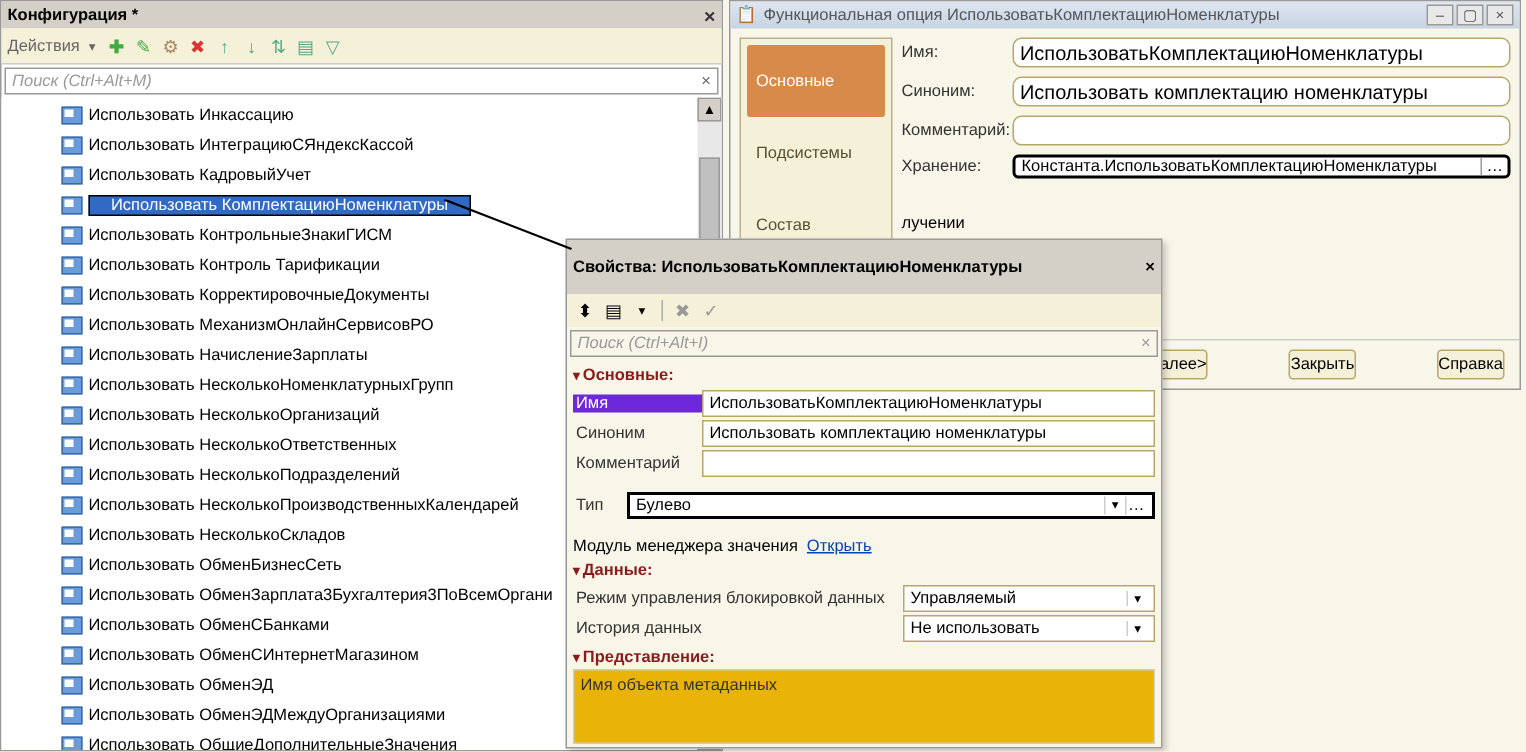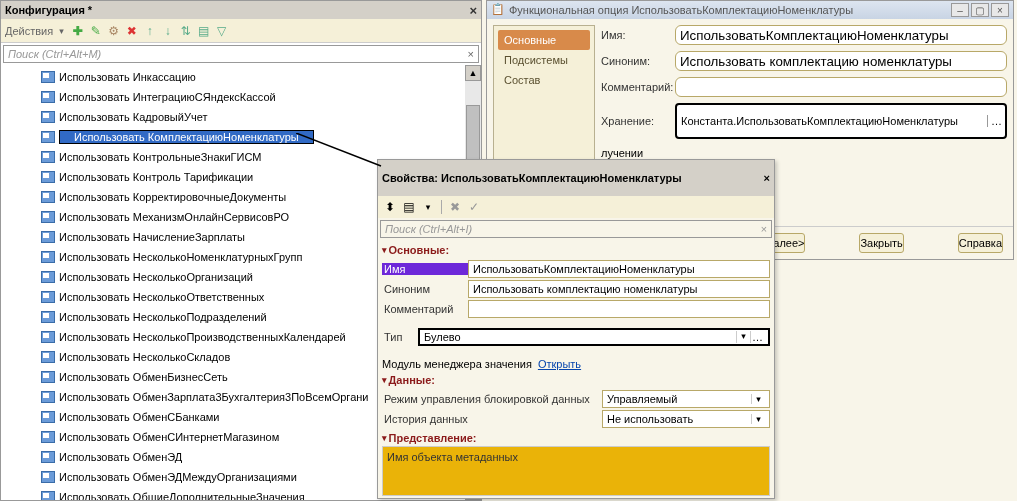--- a/index.html
+++ b/index.html
@@ -26,21 +26,21 @@
 .tree-scrollbar .thumb { position: absolute; top: 40px; width: 14px; left: 1px; height: 60px; background: #c0c0c0; border: 1px solid #999; }
 
 
 .func-panel { position: absolute; right: 3px; top: 0; width: 528px; background: #f8f5e9; border: 1px solid #999; display: flex; flex-direction: column; height: 260px; }
 .func-title { background: linear-gradient(#dde5f0, #c8d4e4); padding: 2px 4px; display: flex; align-items: center; justify-content: space-between; height: 18px; color: #555; }
 .func-title .icon { width: 14px; height: 14px; margin-right: 4px; display: inline-block; }
 .func-title .controls { display: flex; gap: 2px; }
 .func-title .ctrl { width: 18px; height: 14px; border: 1px solid #999; background: #e8e8e8; display: flex; align-items: center; justify-content: center; cursor: pointer; font-size: 10px; }
 .func-body { flex: 1; display: flex; padding: 6px; gap: 6px; }
 .func-tabs { width: 102px; background: #f5f0d8; border: 1px solid #b8b090; padding: 4px; }
-.func-tab { padding: 4px 6px; cursor: pointer; color: #5a5030; }
+.func-tab { padding: 18px 6px; cursor: pointer; color: #5a5030; }
 .func-tab.active { background: #d88a4a; color: #fff; border-radius: 2px; }
 .func-form { flex: 1; }
 .form-row { display: flex; align-items: center; margin-bottom: 6px; }
 .form-row .flabel { width: 74px; color: #333; }
 .form-row input { flex: 1; border: 1px solid #b8a868; background: #fff; height: 20px; padding: 0 4px; border-radius: 6px; }
 .form-row .store-input { border: 2px solid #000; border-radius: 4px; display: flex; align-items: center; }
 .form-row .store-input .dots { width: 18px; text-align: center; border-left: 1px solid #999; cursor: pointer; }
 .func-buttons { display: flex; justify-content: flex-end; gap: 6px; padding: 6px 10px; border-top: 1px solid #ccc; }
 .func-buttons button { background: #f5f0d8; border: 1px solid #b8a868; padding: 3px 0; cursor: pointer; border-radius: 3px; font-size: 11px; margin-left: 48px; }
 
@@ -217,26 +217,26 @@
       <div class="form-row">
         <span class="flabel">Синоним:</span>
         <input value="Использовать комплектацию номенклатуры" style="">
       </div>
       <div class="form-row">
         <span class="flabel">Комментарий:</span>
         <input value="" style="">
       </div>
       <div class="form-row">
         <span class="flabel">Хранение:</span>
-        <div class="store-input" style="flex:1;height:36px;background:#fff;">
+        <div class="store-input" style="flex:1;height:16px;background:#fff;">
           <span style="flex:1;padding:0 4px;">Константа.ИспользоватьКомплектациюНоменклатуры</span>
           <span class="dots">…</span>
         </div>
       </div>
-      <div style="margin-top:8px;"><span>лучении</span></div>
+      <div style="margin-top:24px;"><span>лучении</span></div>
     </div>
   </div>
   <div class="func-buttons">
     <button>Далее&gt;</button>
     <button>Закрыть</button>
     <button>Справка</button>
   </div>
 </div>
 
 <div class="props-panel">

